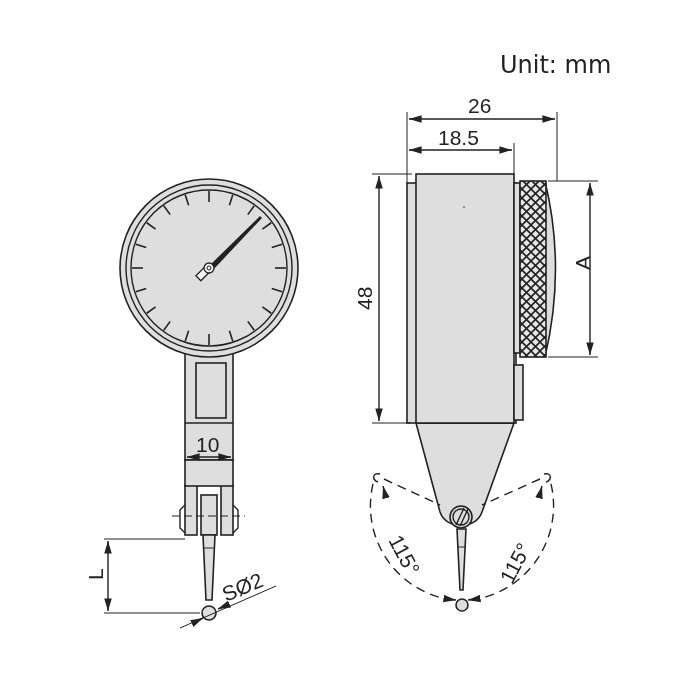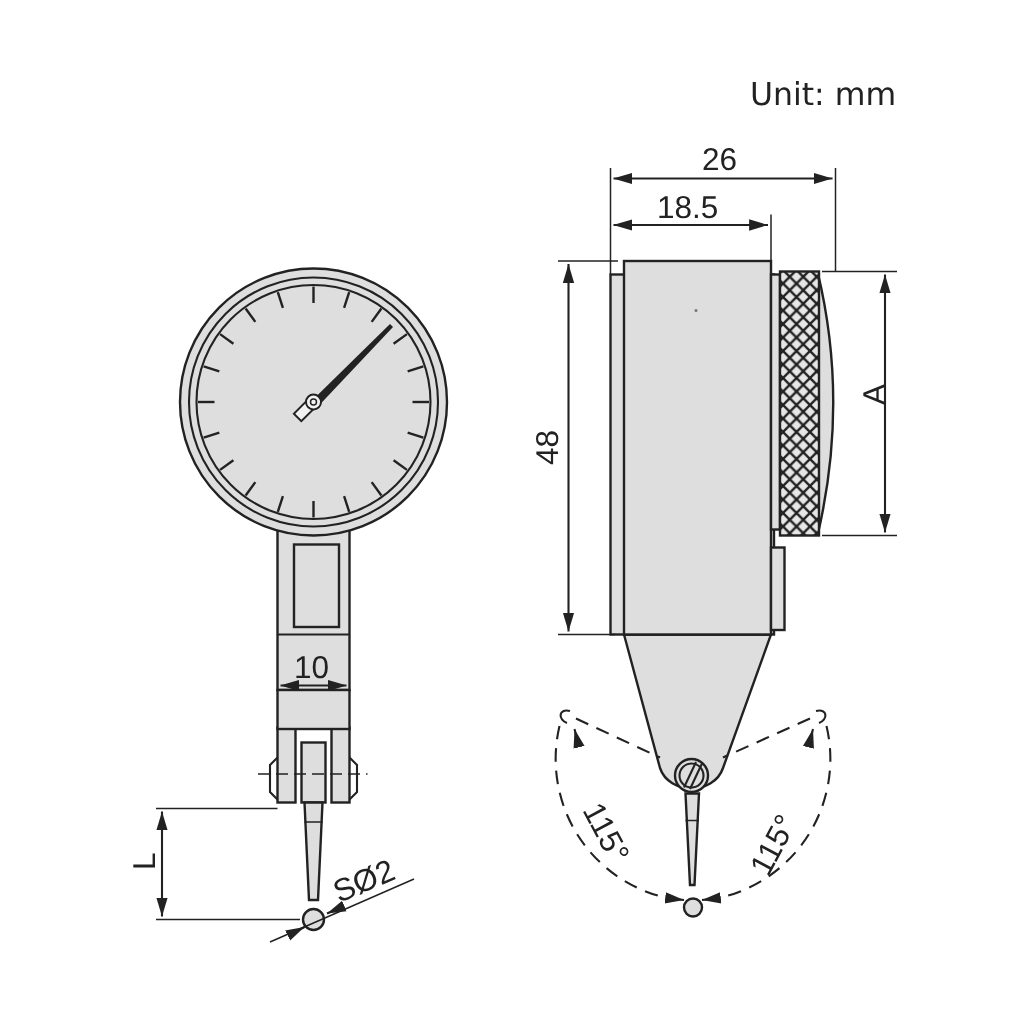--- a/index.html
+++ b/index.html
@@ -1,18 +1,18 @@
 <!DOCTYPE html>
 <html><head>
   <meta charset="utf-8">
   <style>
     html, body { margin: 0; padding: 0; background: #ffffff; }
     body { width: 686px; height: 686px; position: relative; overflow: hidden; font-family: "DejaVu Sans", "Liberation Sans", sans-serif; }
     svg { position: absolute; left: 0; top: 0; }
-    .unit { position: absolute; left: 500px; top: 51px; font-size: 21px; color: #222; font-family: "DejaVu Sans", sans-serif; letter-spacing: 0; }
+    .unit { position: absolute; left: 500px; top: 51px; font-size: 24px; color: #222; font-family: "DejaVu Sans", sans-serif; letter-spacing: 0; }
     .dimtxt { font-family: "Liberation Sans", "DejaVu Sans", sans-serif; font-size: 21px; fill: #222; }
     .ln { stroke: #222; stroke-width: 1.4; fill: none; }
     .thin { stroke: #222; stroke-width: 1; fill: none; }
     .body { fill: #dedede; stroke: #222; stroke-width: 1.6; }
     .dash { stroke: #222; stroke-width: 1.4; fill: none; stroke-dasharray: 9 6; }
   </style>
 </head>
 <body>
 
 <div class="unit">Unit: mm</div>

